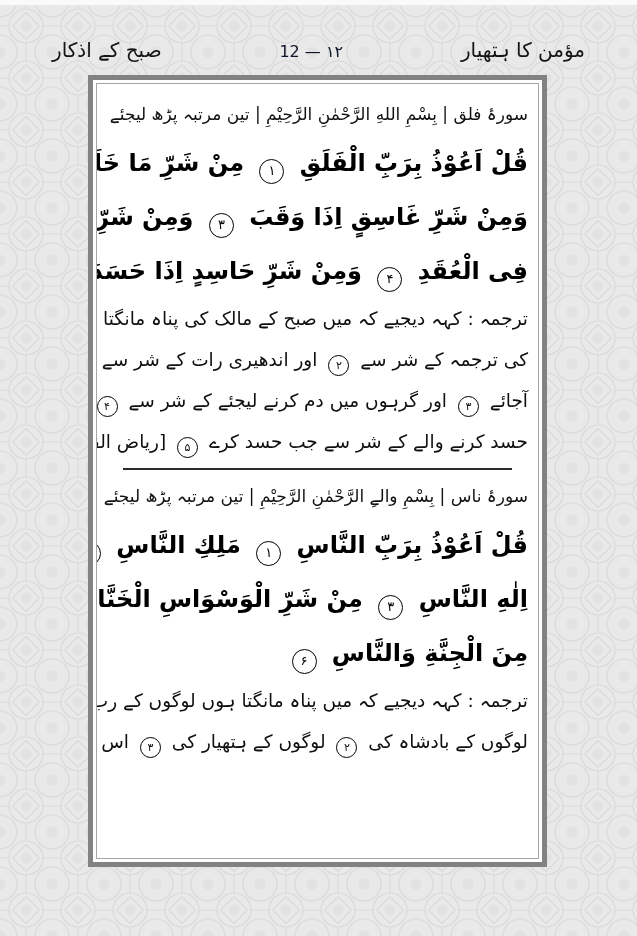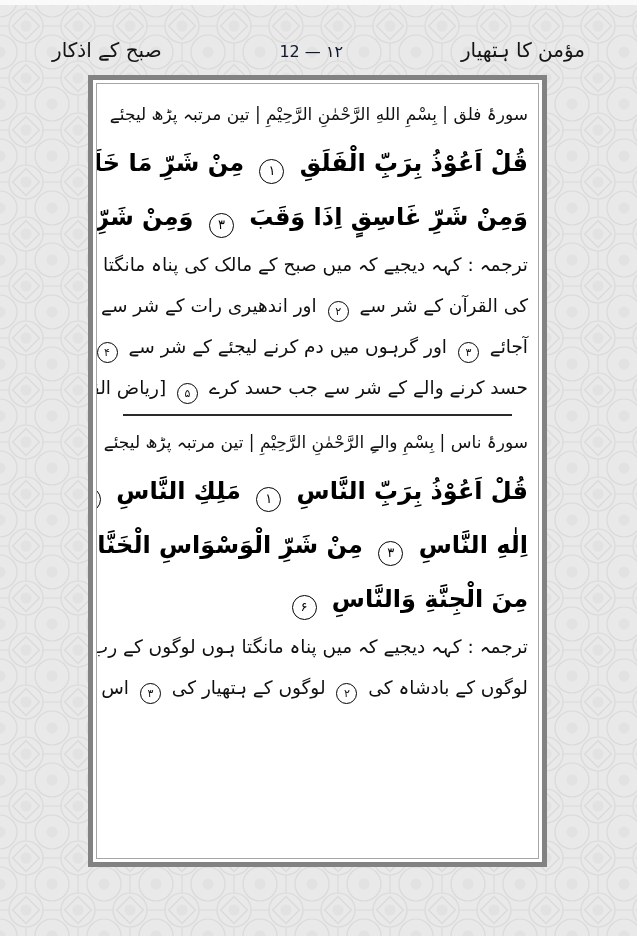--- a/index.html
+++ b/index.html
@@ -118,22 +118,23 @@
     <span class="hdr-title">مؤمن کا ہتھیار</span>
     <span class="hdr-page-number" dir="rtl">۱۲ — 12</span>
     <span class="hdr-title">صبح کے اذکار</span>
   </div>
 
   <div class="frame">
     <div class="frame-inner" id="sections-container" dir="rtl">
         <div class="line title" dir="rtl"><span>سورۂ فلق  |  بِسْمِ اللهِ الرَّحْمٰنِ الرَّحِیْمِ  |  تین مرتبہ پڑھ لیجئے</span> </div>
         <div class="line arabic" dir="rtl"><span>قُلْ اَعُوْذُ بِرَبِّ الْفَلَقِ</span> <span class="aya-num">۱</span> <span>مِنْ شَرِّ مَا خَلَقَ</span>  </div>
         <div class="line arabic" dir="rtl"><span>وَمِنْ شَرِّ غَاسِقٍ اِذَا وَقَبَ</span> <span class="aya-num">۳</span> <span>وَمِنْ شَرِّ النَّفّٰثٰتِ</span> </div>
+        <div class="line arabic" dir="rtl"><span>فِی الْعُقَدِ</span> <span class="aya-num">۴</span> <span>وَمِنْ شَرِّ حَاسِدٍ اِذَا حَسَدَ</span>  </div>
         <div class="line urdu" dir="rtl"><span>ترجمہ : کہہ دیجیے کہ میں صبح کے مالک کی پناہ مانگتا ہوں</span>   </div>
-        <div class="line urdu" dir="rtl"><span>کی القرآن کے شر سے</span> <span class="tr-num">۲</span> <span>اور اندھیری رات کے شر سے جب وہ</span> </div>
+        <div class="line urdu" dir="rtl"><span>کی ترجمہ کے شر سے</span> <span class="tr-num">۲</span> <span>اور اندھیری رات کے شر سے جب وہ</span> </div>
         <div class="line urdu" dir="rtl"><span>آجائے</span> <span class="tr-num">۳</span> <span>اور گرہوں میں دم کرنے لیجئے کے شر سے</span> <span class="tr-num">۴</span>  </div>
         <div class="line urdu" dir="rtl"><span>حسد کرنے والے کے شر سے جب حسد کرے</span> <span class="tr-num">۵</span> <span>[ریاض القرآن]</span> </div>
         <div class="section-divider"></div>
         <div class="line title" dir="rtl"><span>سورۂ ناس  |  بِسْمِ والےِ الرَّحْمٰنِ الرَّحِیْمِ  |  تین مرتبہ پڑھ لیجئے</span> </div>
         <div class="line arabic" dir="rtl"><span>قُلْ اَعُوْذُ بِرَبِّ النَّاسِ</span> <span class="aya-num">۱</span> <span>مَلِكِ النَّاسِ</span> <span class="aya-num">۲</span> </div>
         <div class="line arabic" dir="rtl"><span>اِلٰهِ النَّاسِ</span> <span class="aya-num">۳</span> <span>مِنْ شَرِّ الْوَسْوَاسِ الْخَنَّاسِ</span>  </div>
         <div class="line arabic" dir="rtl"><span>مِنَ الْجِنَّةِ وَالنَّاسِ</span> <span class="aya-num">۶</span> </div>
         <div class="line urdu" dir="rtl"><span>ترجمہ : کہہ دیجیے کہ میں پناہ مانگتا ہوں لوگوں کے رب کی</span>  </div>
         <div class="line urdu" dir="rtl"><span>لوگوں کے بادشاہ کی</span> <span class="tr-num">۲</span> <span>لوگوں کے ہتھیار کی</span> <span class="tr-num">۳</span> <span>اس کے شر سے</span> </div>
       </div>

